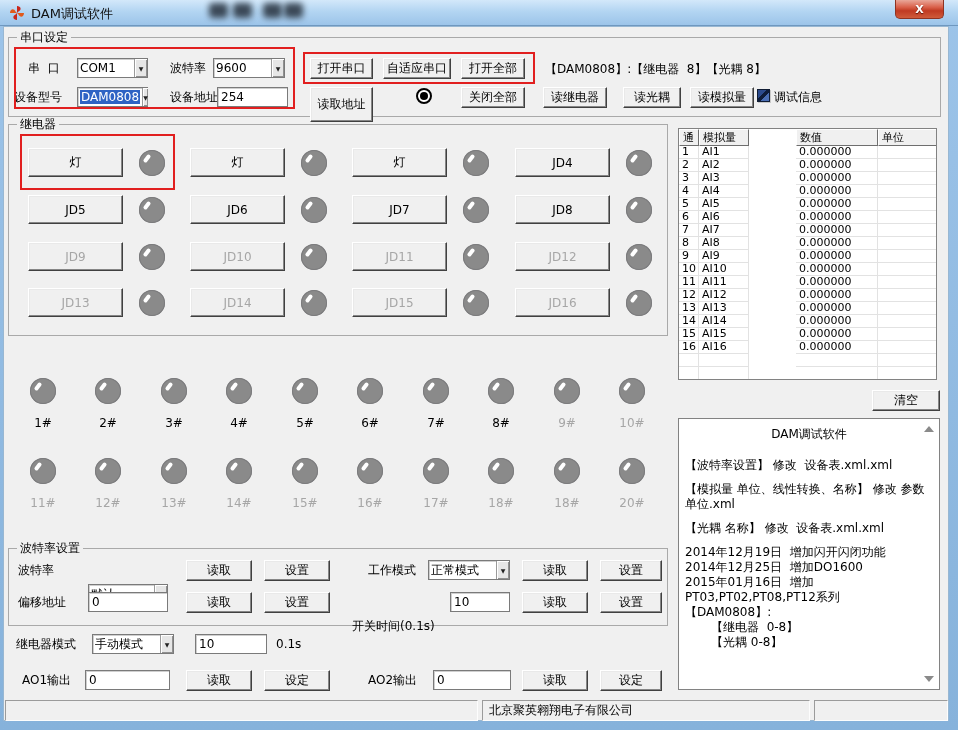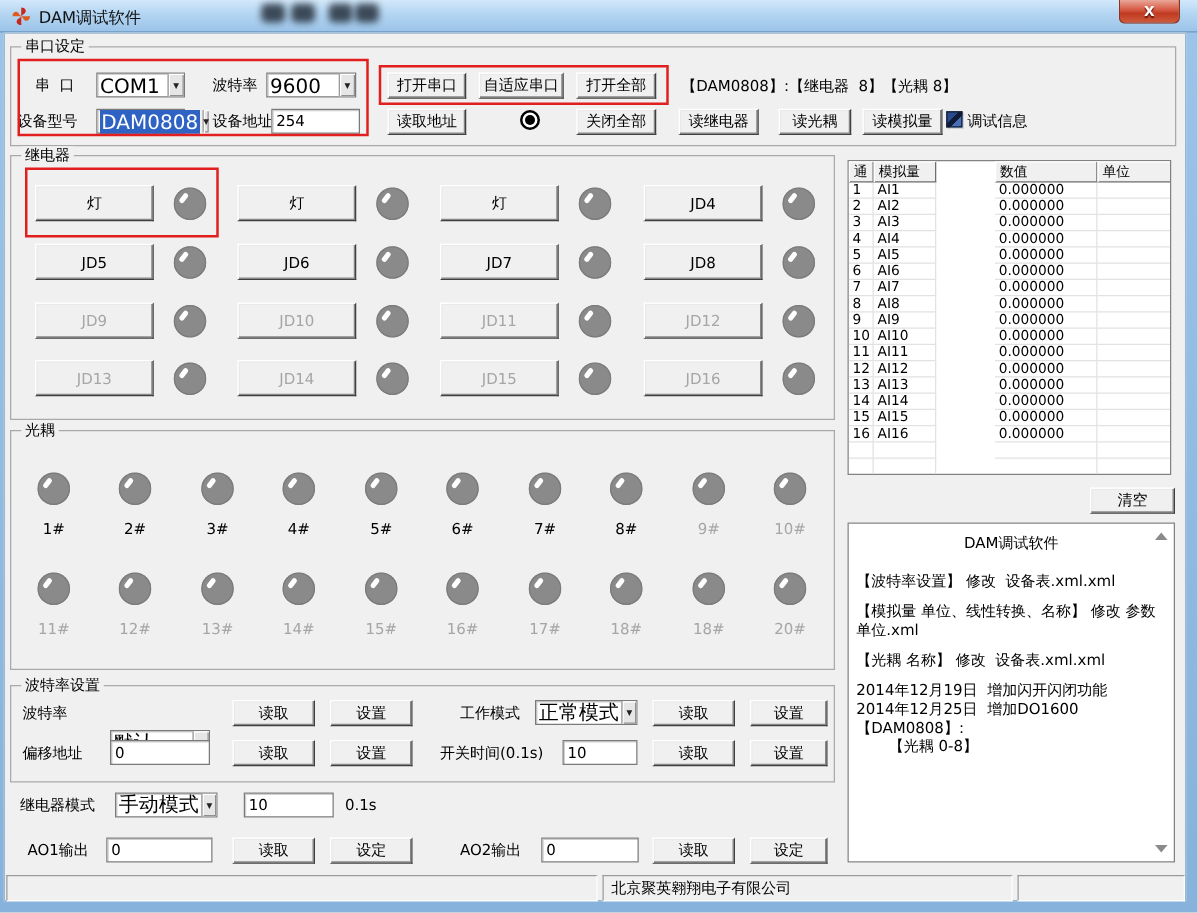--- a/index.html
+++ b/index.html
@@ -17,21 +17,21 @@
   .body{position:absolute;left:3px;top:26px;width:946px;height:695px;background:#f0f0f0;border:1px solid #98b7d2;}
   .lbl{position:absolute;font-size:12px;color:#000;white-space:pre;line-height:15px;}
   .grp{position:absolute;border:1px solid #a9a9a9;}
   .legend{position:absolute;top:-8px;left:8px;background:#f0f0f0;padding:0 3px;font-size:12px;line-height:15px;white-space:pre;}
   .btn{position:absolute;display:flex;align-items:center;justify-content:center;font-size:12px;color:#000;background:#f0f0f0;
     border:1px solid;border-color:#ffffff #404040 #404040 #ffffff;box-shadow:inset -1px -1px 0 #868686,inset 1px 1px 0 #e9e9e9;
     white-space:pre;cursor:default;}
   .input{position:absolute;background:#fff;border:1px solid #7a7a7a;box-shadow:inset 1px 1px 0 #cfcfcf;
     font-size:12px;display:flex;align-items:center;padding:0 3px;white-space:pre;}
   .combo{position:absolute;background:#fff;border:1px solid #7a7a7a;box-shadow:inset 1px 1px 0 #cfcfcf;display:flex;}
-  .combo .val{flex:1;display:flex;align-items:center;padding:0 2px;font-size:16px;white-space:pre;}
+  .combo .val{flex:1;display:flex;align-items:center;padding:0 2px;font-size:12px;white-space:pre;}
   .combo .val.sel span{background:#2e63c4;color:#fff;padding:0 1px;}
   .combo .arrow{width:13px;background:#e6e6e6;border-left:1px solid #9a9a9a;box-shadow:inset 1px 1px 0 #fff,inset -1px -1px 0 #909090;
     display:flex;align-items:center;justify-content:center;font-size:6px;color:#222;}
   .led{position:absolute;width:26px;height:26px;border-radius:50%;background:#8a8a8a;box-shadow:inset 0 0 0 1px #7b7b7d;}
   .led::after{content:"";position:absolute;left:6px;top:4px;width:4px;height:9px;background:#fff;border-radius:2px;transform:rotate(38deg);}
   .radio{position:absolute;left:416px;top:88px;width:16px;height:16px;border-radius:50%;background:#fff;border:2px solid #000;}
   .radio::after{content:"";position:absolute;left:2px;top:2px;width:8px;height:8px;border-radius:50%;background:#000;}
   .rb{width:95px;height:29px;}
   .redrect{position:absolute;border:2px solid #e11f1f;pointer-events:none;z-index:9;}
   .dis{color:#a6a6a6 !important;}
@@ -103,21 +103,21 @@
     <span class="arrow">▼</span>
   </div>
   <span class="lbl" style="left:170px;top:90px">设备地址</span>
   <div class="input" style="left:217px;top:87px;width:71px;height:20px">254</div>
 
   <div class="btn" style="left:310px;top:58px;width:63px;height:21px">打开串口</div>
   <div class="btn" style="left:383px;top:58px;width:68px;height:21px">自适应串口</div>
   <div class="btn" style="left:461px;top:58px;width:64px;height:21px">打开全部</div>
   <span class="lbl" style="left:545px;top:62px">【DAM0808】:【继电器  8】【光耦 8】</span>
 
-  <div class="btn" style="left:310px;top:87px;width:63px;height:21px">读取地址</div>
+  <div class="btn" style="left:310px;top:87px;width:63px;height:35px">读取地址</div>
   <div class="radio"></div>
   <div class="btn" style="left:461px;top:87px;width:64px;height:21px">关闭全部</div>
   <div class="btn" style="left:543px;top:87px;width:64px;height:21px">读继电器</div>
   <div class="btn" style="left:623px;top:87px;width:58px;height:21px">读光耦</div>
   <div class="btn" style="left:690px;top:87px;width:64px;height:21px">读模拟量</div>
   <div class="dbgicon"></div>
   <span class="lbl" style="left:774px;top:90px">调试信息</span>
 
   <div class="redrect" style="left:14px;top:47px;width:281px;height:62px"></div>
   <div class="redrect" style="left:303px;top:52px;width:232px;height:32px"></div>
@@ -289,23 +289,20 @@
     <div class="tr">
         <span class="td c0"></span>
         <span class="td c1"></span>
         <span class="td c2"></span>
         <span class="td c3"></span>
         <span class="td c4"></span>
       </div>
   </div>
   <div class="btn" style="left:872px;top:390px;width:68px;height:21px">清空</div>
 
-  <div class="grp" style="left:8px;top:344px;width:660px;height:192px">
-    <span class="legend">光耦</span>
-  </div>
   <div class="led" style="left:30px;top:378px"></div>
   <div class="led" style="left:95px;top:378px"></div>
   <div class="led" style="left:161px;top:378px"></div>
   <div class="led" style="left:226px;top:378px"></div>
   <div class="led" style="left:292px;top:378px"></div>
   <div class="led" style="left:357px;top:378px"></div>
   <div class="led" style="left:423px;top:378px"></div>
   <div class="led" style="left:488px;top:378px"></div>
   <div class="led" style="left:554px;top:378px"></div>
   <div class="led" style="left:619px;top:378px"></div>
@@ -340,21 +337,23 @@
   <span class="olbl dis" style="left:547px;top:496px">18#</span>
   <span class="olbl dis" style="left:612px;top:496px">20#</span>
 
   <div class="panel">
     <div class="pline pcenter">DAM调试软件</div>
     <div class="pline pgap">【波特率设置】 修改  设备表.xml.xml</div>
     <div class="pline pgap">【模拟量 单位、线性转换、名称】 修改 参数单位.xml</div>
     <div class="pline pgap">【光耦 名称】 修改  设备表.xml.xml</div>
     <div class="pline">2014年12月19日  增加闪开闪闭功能</div>
     <div class="pline">2014年12月25日  增加DO1600</div>
+    <div class="pline">2015年01月16日  增加PT03,PT02,PT08,PT12系列</div>
     <div class="pline">【DAM0808】:</div>
+    <div class="pline pind">【继电器  0-8】</div>
     <div class="pline pind">【光耦 0-8】</div>
   </div>
   <div class="uparrow"></div>
   <div class="dnarrow"></div>
 
   <div class="grp" style="left:8px;top:548px;width:660px;height:78px">
     <span class="legend">波特率设置</span>
   </div>
   <span class="lbl" style="left:18px;top:563px">波特率</span>
   <div class="combo" style="left:88px;top:584px;width:80px;height:20px">
@@ -367,21 +366,21 @@
   <div class="combo" style="left:428px;top:560px;width:82px;height:20px">
     <span class="val">正常模式</span>
     <span class="arrow">▼</span>
   </div>
   <div class="btn" style="left:522px;top:560px;width:66px;height:21px">读取</div>
   <div class="btn" style="left:600px;top:560px;width:62px;height:21px">设置</div>
   <span class="lbl" style="left:18px;top:595px">偏移地址</span>
   <div class="input" style="left:88px;top:592px;width:80px;height:20px">0</div>
   <div class="btn" style="left:186px;top:592px;width:66px;height:21px">读取</div>
   <div class="btn" style="left:264px;top:592px;width:66px;height:21px">设置</div>
-  <span class="lbl" style="left:352px;top:595px">开关时间(0.1s)</span>
+  <span class="lbl" style="left:352px;top:619px">开关时间(0.1s)</span>
   <div class="input" style="left:450px;top:592px;width:60px;height:20px">10</div>
   <div class="btn" style="left:522px;top:592px;width:66px;height:21px">读取</div>
   <div class="btn" style="left:600px;top:592px;width:62px;height:21px">设置</div>
 
   <span class="lbl" style="left:16px;top:637px">继电器模式</span>
   <div class="combo" style="left:92px;top:634px;width:82px;height:20px">
     <span class="val">手动模式</span>
     <span class="arrow">▼</span>
   </div>
   <div class="input" style="left:195px;top:634px;width:72px;height:20px">10</div>

